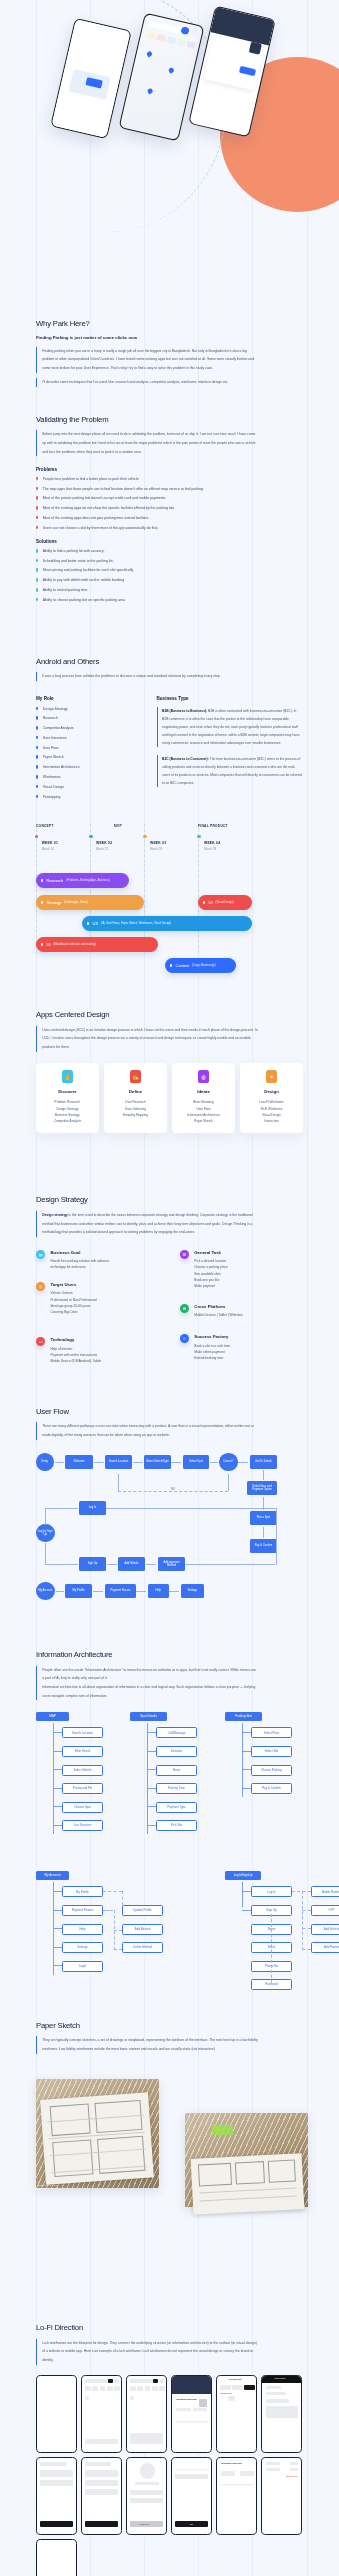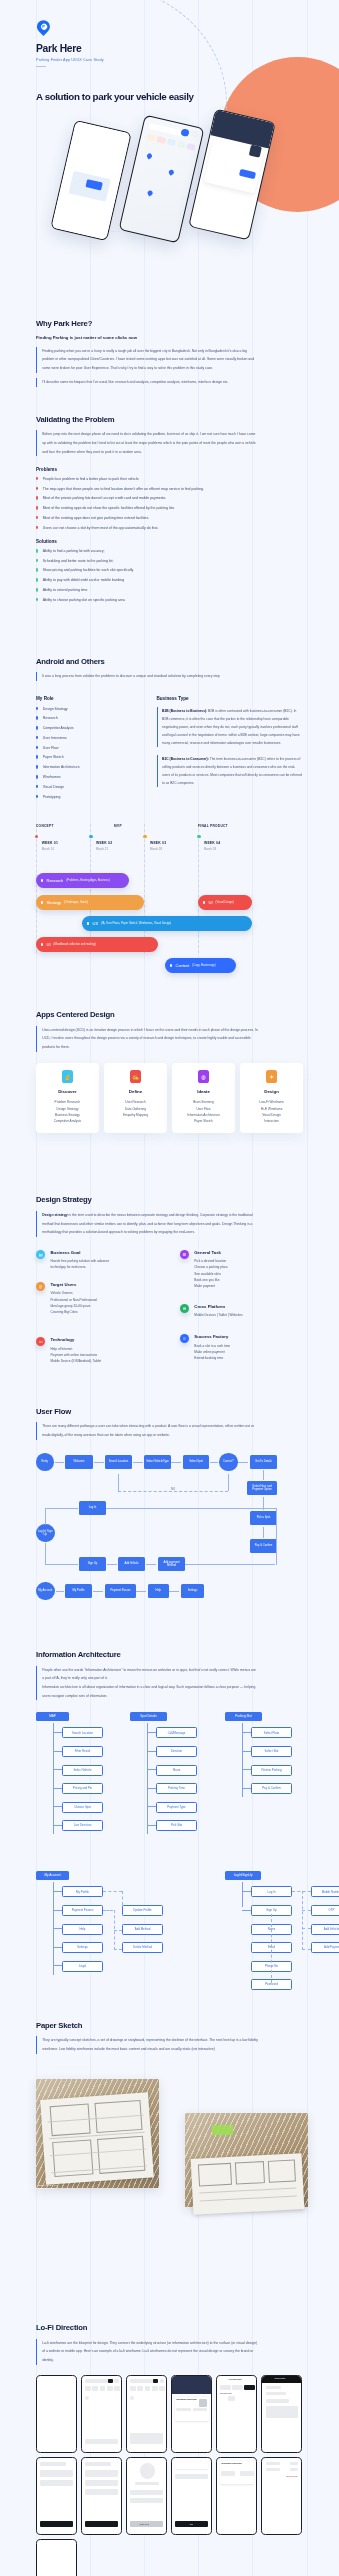--- a/index.html
+++ b/index.html
@@ -12,21 +12,21 @@
     position: relative;
   }
   .page { position:relative; width:339px; }
   
   .grid-lines { position:absolute; inset:0; pointer-events:none; z-index:0; }
   .grid-lines i {
     position:absolute; top:0; bottom:0; width:0.5px; background:#e4ebf7; opacity:.8;
   }
   .sec { position:relative; z-index:2; padding: 0 36px; }
   h2.sec-title {
-    font-size: 7.7px; font-weight: 700; letter-spacing:-0.2px;
+    font-size: 7.7px; font-weight: 400; letter-spacing:-0.2px;
     color:#111a3a; margin-bottom: 6.7px;
   }
   .quote {
     border-left: 1px solid #2f6bff;
     padding-left: 5.2px;
     font-size: 3.4px; line-height: 2.55;
     color:#4a5475; max-width: 222px;
   }
   .quote b { color:#1c2340; font-weight:700; }
   .sub-bold { font-size: 4.3px; font-weight:700; color:#1c2340; margin: 7.2px 0 6.2px; }
@@ -199,30 +199,20 @@
       <i style="left:90px"></i>
       <i style="left:144px"></i>
     <i style="left:198px"></i>
       <i style="left:252px"></i>
       <i style="left:307px"></i>
   </div>
 
   <section class="hero">
     <div class="blob"></div>
     <div class="dash-curve"></div>
-    <div class="sec" style="padding-top:19.6px">
-      <div class="logo-pin">
-        <div class="pin"></div>
-        <div class="pin-letter">P</div>
-      </div>
-      <div class="brand">Park Here</div>
-      <div class="brand-sub">Parking Finder App UI/UX Case Study</div>
-      <div class="rule"></div>
-      <div class="hero-tagline">A solution to park your vehicle easily</div>
-    </div>
 
     <div class="mockrow">
       <div class="phone" style="left:62px; top:26px; width:58px; height:111px; transform:rotate(13deg)">
         <div class="screen"></div>
         <div style="position:absolute;left:9.3px;top:49px;width:38px;height:23px;background:#e7effb;border-radius:2.1px"></div>
         <div style="position:absolute;left:24px;top:54px;width:15.5px;height:8.2px;background:#2f6bff;border-radius:1.5px"></div>
       </div>
       <div class="phone ph-map" style="left:131px; top:20.6px; width:61px; height:118px; transform:rotate(13deg)">
         <div style="position:absolute;left:5.2px;top:6.2px;width:36px;height:6.2px;background:#fff;border-radius:3.1px"></div>
         <div style="position:absolute;right:13.4px;top:4.1px;width:7.2px;height:7.2px;background:#2f6bff;border-radius:50%"></div>

